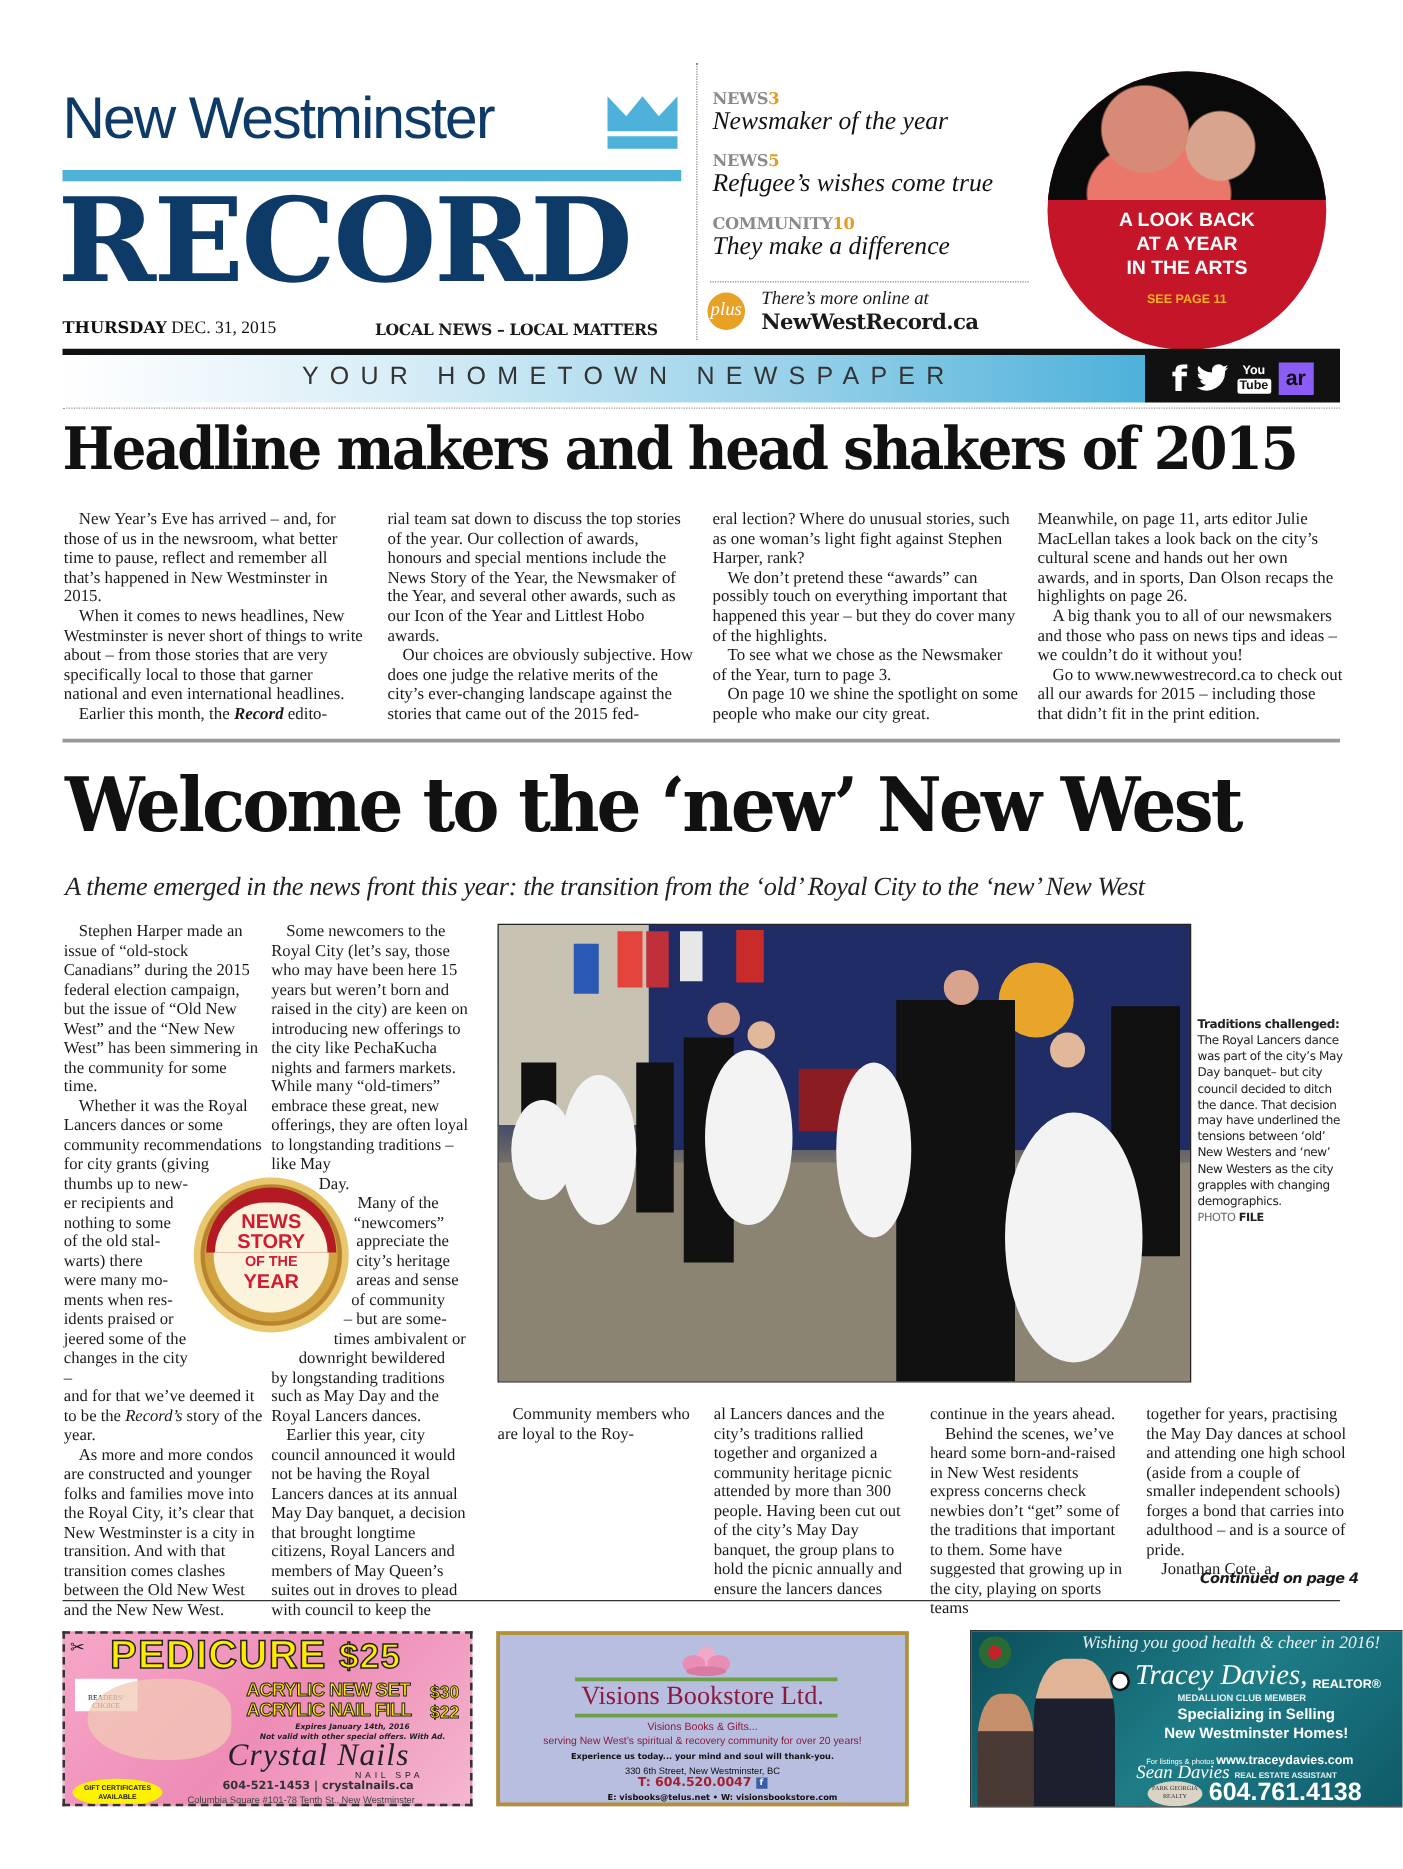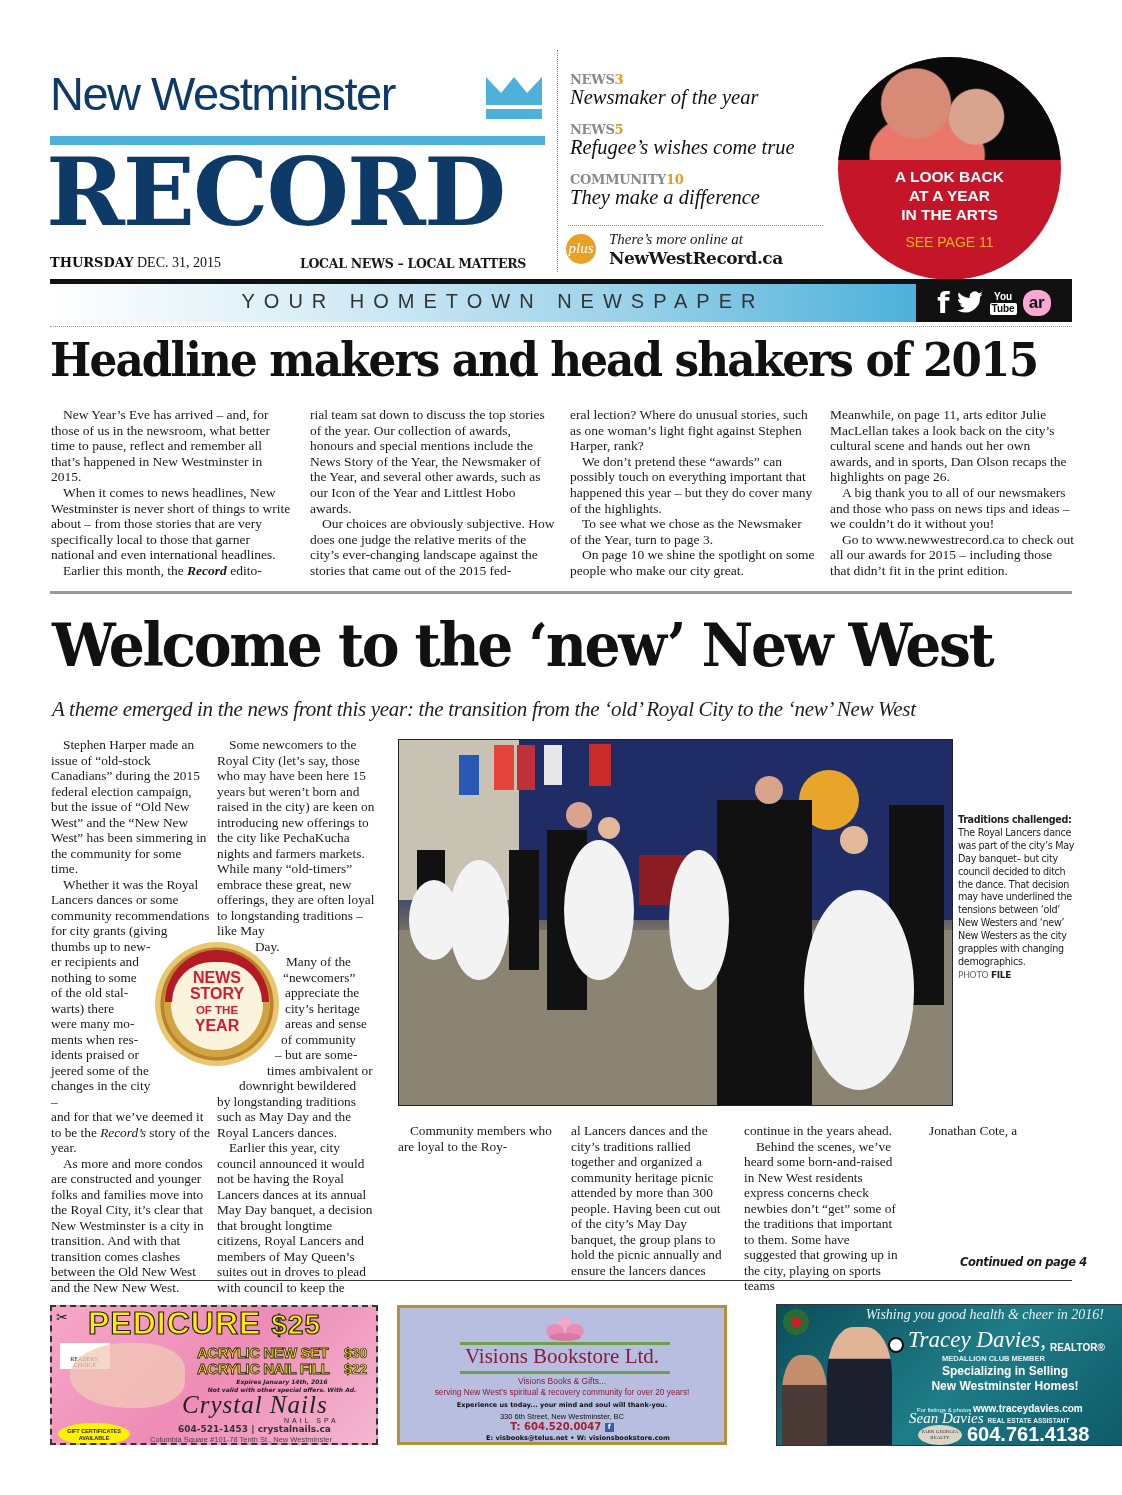--- a/index.html
+++ b/index.html
@@ -23,21 +23,21 @@
   .teaser-title{font-family:"Liberation Serif",serif;font-style:italic;font-size:20.5px;color:#111;line-height:1.05}
   #teaser-dots{left:568px;top:225px;width:255px;border-top:1px dotted #888}
   #plus-badge{left:566px;top:234px;width:30px;height:30px;border-radius:50%;background:#e8a025;color:#fff;font-style:italic;font-size:15px;text-align:center;line-height:29px;font-family:"Liberation Serif",serif}
   #online-text{left:609px;top:232px;font-style:italic;font-size:15px;line-height:1}
   #online-url{left:609px;top:248px;font-family:"DejaVu Serif",serif;font-weight:900;font-size:17px;letter-spacing:-0.5px}
 
   
   #promo{left:838px;top:57px;width:223px;height:223px;border-radius:50%;overflow:hidden;background:#c41628}
   #promo-photo{position:absolute;left:0;top:0;width:100%;height:103px;background:radial-gradient(circle at 35% 45%,#d78a76 0 22%,transparent 23%),radial-gradient(circle at 62% 58%,#d9a48e 0 18%,transparent 19%),radial-gradient(ellipse at 40% 95%,#e9776a 0 30%,transparent 31%),#0a0a0a}
   #promo-text{position:absolute;left:0;top:110px;width:100%;text-align:center;font-family:"Liberation Sans",sans-serif;font-weight:700;color:#fff;font-size:15.5px;line-height:19px}
-  #promo-see{position:absolute;left:0;top:177px;width:100%;text-align:center;font-family:"Liberation Sans",sans-serif;font-weight:400;color:#f5b21e;font-size:14px}
+  #promo-see{position:absolute;left:0;top:177px;width:100%;text-align:center;font-family:"Liberation Sans",sans-serif;font-weight:700;color:#f5b21e;font-size:10px}
 
   
   #rule-top{left:50px;top:279px;width:1022px;height:5px;background:#111}
   #hometown-bar{left:50px;top:284px;width:866px;height:38px;background:linear-gradient(90deg,#fff 0%,#d9eef7 30%,#9dd3ea 65%,#4db1da 100%)}
   #hometown-text{left:50px;top:290px;width:866px;text-align:center;font-family:"Liberation Sans",sans-serif;font-size:20px;letter-spacing:9px;color:#333;padding-left:40px}
   #social-box{left:916px;top:284px;width:156px;height:38px;background:#111;display:flex;align-items:center;justify-content:center;gap:6px}
   .soc{color:#fff;font-family:"Liberation Sans",sans-serif;font-weight:700}
   #hr-dots1{left:50px;top:326px;width:1022px;border-top:1px dotted #999}
 
   
@@ -119,21 +119,21 @@
 <div class="abs" id="hometown-text">YOUR HOMETOWN NEWSPAPER</div>
 <div class="abs" id="social-box">
   <span class="soc" style="font-size:28px;font-family:'DejaVu Sans',sans-serif">f</span>
   <svg width="28" height="24" viewBox="0 0 24 20">
       <path fill="#fff" d="M23 2.3c-.8.4-1.7.6-2.6.7.9-.6 1.6-1.4 2-2.5-.9.5-1.9.9-2.9 1.1A4.5 4.5 0 0 0 11.8 5.7 12.8 12.8 0 0 1 2.5 1a4.5 4.5 0 0 0 1.4 6 4.4 4.4 0 0 1-2-.6v.1a4.5 4.5 0 0 0 3.6 4.4 4.5 4.5 0 0 1-2 .1 4.5 4.5 0 0 0 4.2 3.1A9 9 0 0 1 1 16a12.7 12.7 0 0 0 19.6-11.4c.9-.6 1.6-1.4 2.2-2.3z"></path>
     </svg>
   <span class="soc" style="display:flex;flex-direction:column;align-items:center;font-size:10px;line-height:10px">
     <span>You</span>
     <span style="background:#fff;color:#111;padding:1px 2px;border-radius:2px;margin-top:1px">Tube</span>
   </span>
-  <span class="soc" style="background:#f9a8d4;color:#111;border-radius:12px;width:28px;height:26px;text-align:center;line-height:25px;font-size:17px">ar</span>
+  <span class="soc" style="background:#8b5cf6;color:#111;border-radius:0;width:28px;height:26px;text-align:center;line-height:25px;font-size:17px">ar</span>
 </div>
 <div class="abs" id="hr-dots1"></div>
 
 <div class="abs" id="h1">Headline makers and head shakers of 2015</div>
 
 <div class="abs body-col" style="left:51px;top:407px;width:240px">
   <p>New Year’s Eve has arrived – and, for those of us in the newsroom, what better time to pause, reflect and remember all that’s happened in New Westminster in 2015.</p>
   <p>When it comes to news headlines, New Westminster is never short of things to write about – from those stories that are very specifically local to those that garner national and even international headlines.</p>
   <p><span>Earlier this month, the </span><b><i>Record</i></b><span> edito-</span></p>
 </div>
@@ -245,20 +245,21 @@
   <p>Community members who are loyal to the Roy-</p>
 </div>
 <div class="abs body-col col2" style="left:571px;top:1123px;width:160px">
   <p class="noi">al Lancers dances and the city’s traditions rallied together and organized a community heritage picnic attended by more than 300 people. Having been cut out of the city’s May Day banquet, the group plans to hold the picnic annually and ensure the lancers dances</p>
 </div>
 <div class="abs body-col col2" style="left:744px;top:1123px;width:160px">
   <p class="noi">continue in the years ahead.</p>
   <p>Behind the scenes, we’ve heard some born-and-raised in New West residents express concerns check newbies don’t “get” some of the traditions that important to them. Some have suggested that growing up in the city, playing on sports teams</p>
 </div>
 <div class="abs body-col col2" style="left:917px;top:1123px;width:160px">
+  <p class="noi">together for years, practising the May Day dances at school and attending one high school (aside from a couple of smaller independent schools) forges a bond that carries into adulthood – and is a source of pride.</p>
   <p>Jonathan Cote, a</p>
 </div>
 <div class="abs" id="continued">Continued on page 4</div>
 
 <div class="abs" id="rule-bot"></div>
 
 <div class="abs" id="ad1">
   <div style="position:absolute;left:4px;top:2px;font-size:14px">✂</div>
   <div style="position:absolute;left:36px;top:-2px;font-family:'Liberation Sans',sans-serif;font-weight:700;font-size:32px;color:#ffea00;-webkit-text-stroke:1.2px #222;letter-spacing:1px">
     <span>PEDICURE</span> <span style="font-size:28px">$25</span>

